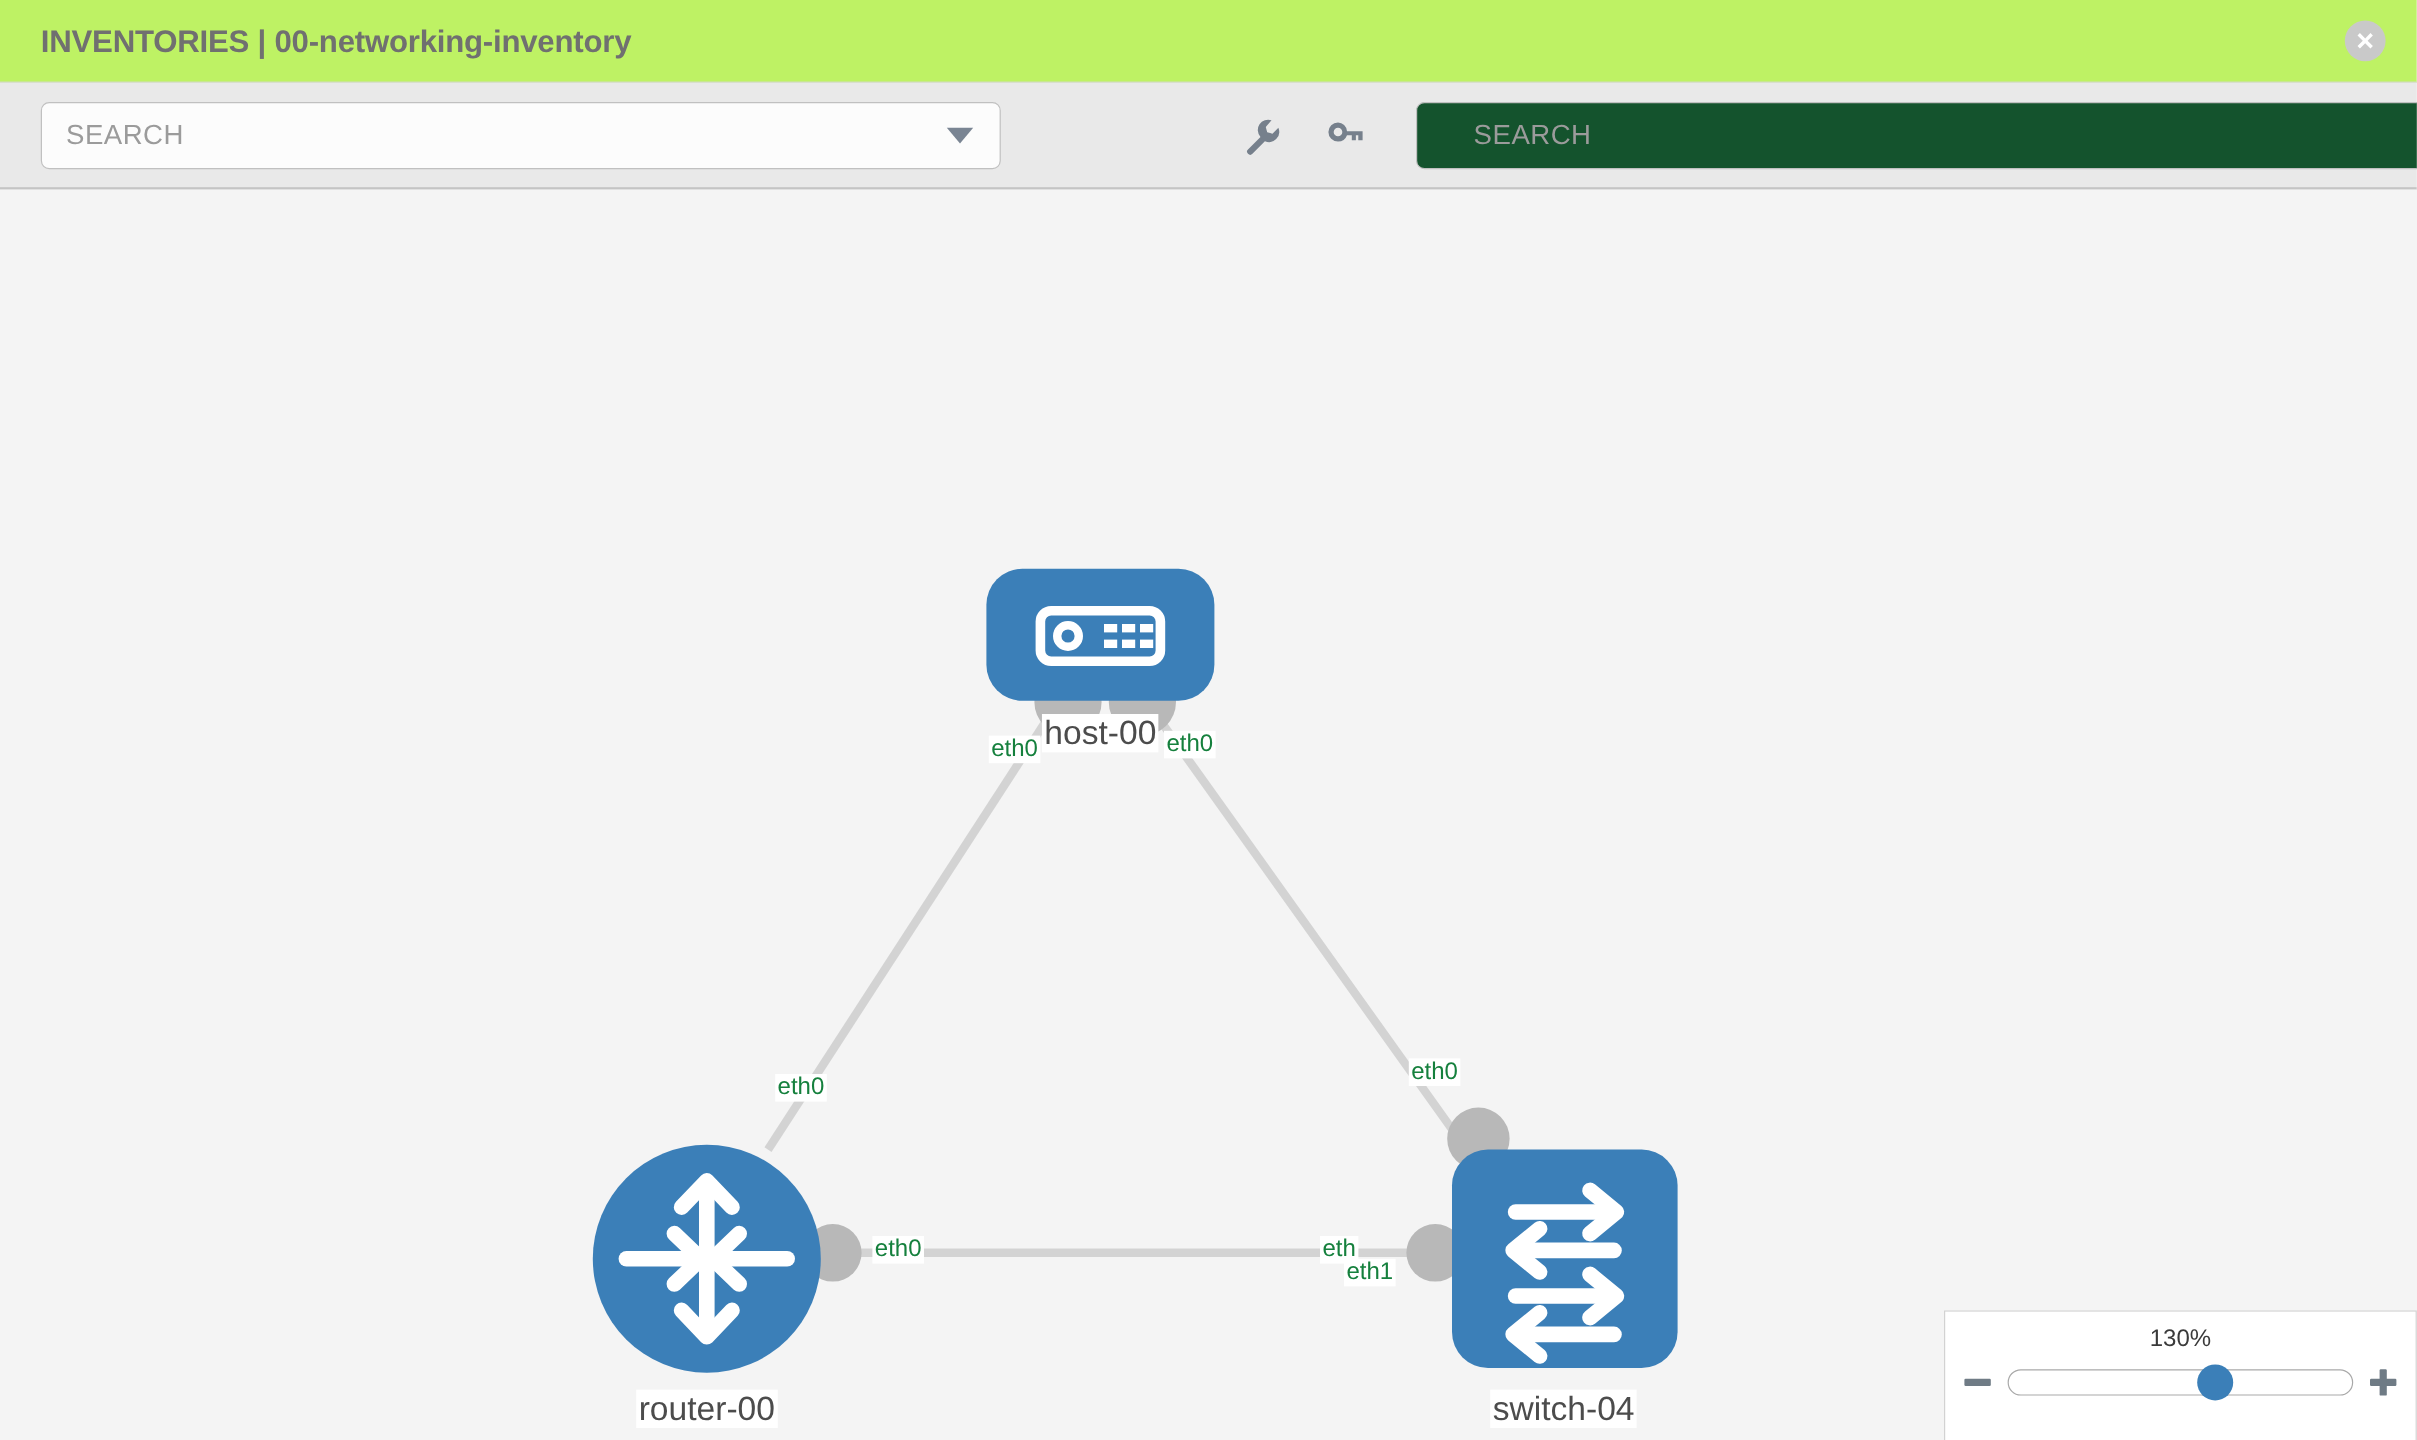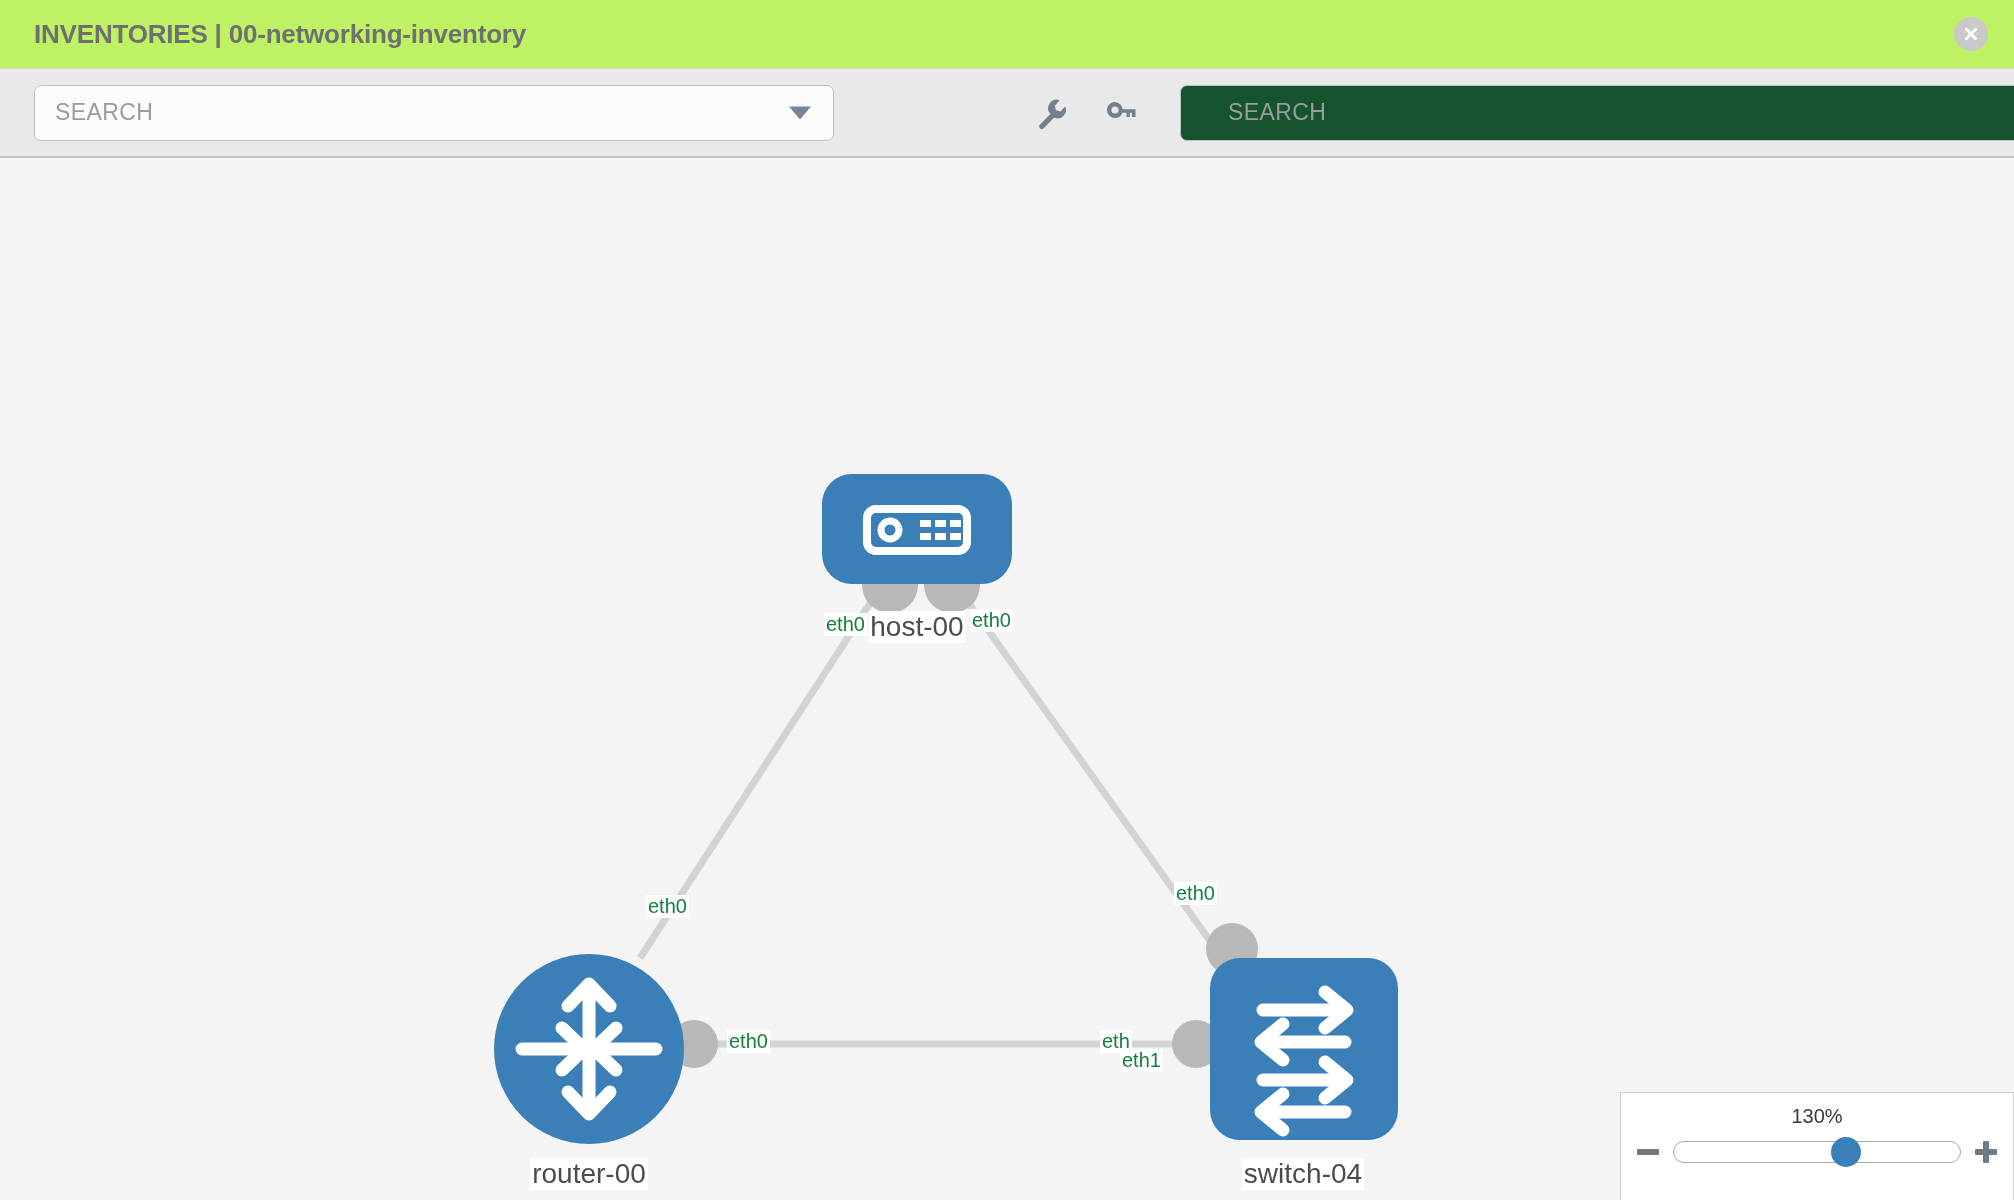--- a/index.html
+++ b/index.html
@@ -283,21 +283,21 @@
 
         <line x1="1263" y1="922" x2="1343" y2="922"></line>
         <polyline points="1325,904 1347,922 1325,940"></polyline>
 
         <line x1="1345" y1="954" x2="1265" y2="954"></line>
         <polyline points="1283,936 1261,954 1283,972"></polyline>
       </g>
     </g>
   </svg>
 
-  <div class="node-label" style="left:917px; top:453px;">host-00</div>
+  <div class="node-label" style="left:917px; top:437px;">host-00</div>
   <div class="node-label" style="left:589px; top:1000px;text-align:right;">router-00</div>
   <div class="node-label" style="left:1303px; top:1000px;">switch-04</div>
 
   <div class="edge-label" style="left:824px; top:455px;">eth0</div>
   <div class="edge-label" style="left:970px; top:451px;">eth0</div>
   <div class="edge-label" style="left:646px; top:737px;">eth0</div>
   <div class="edge-label" style="left:1174px; top:724px;">eth0</div>
   <div class="edge-label" style="left:727px; top:872px;">eth0</div>
   <div class="edge-label" style="left:1100px; top:872px;">eth</div>
   <div class="edge-label" style="left:1120px; top:891px;">eth1</div>

